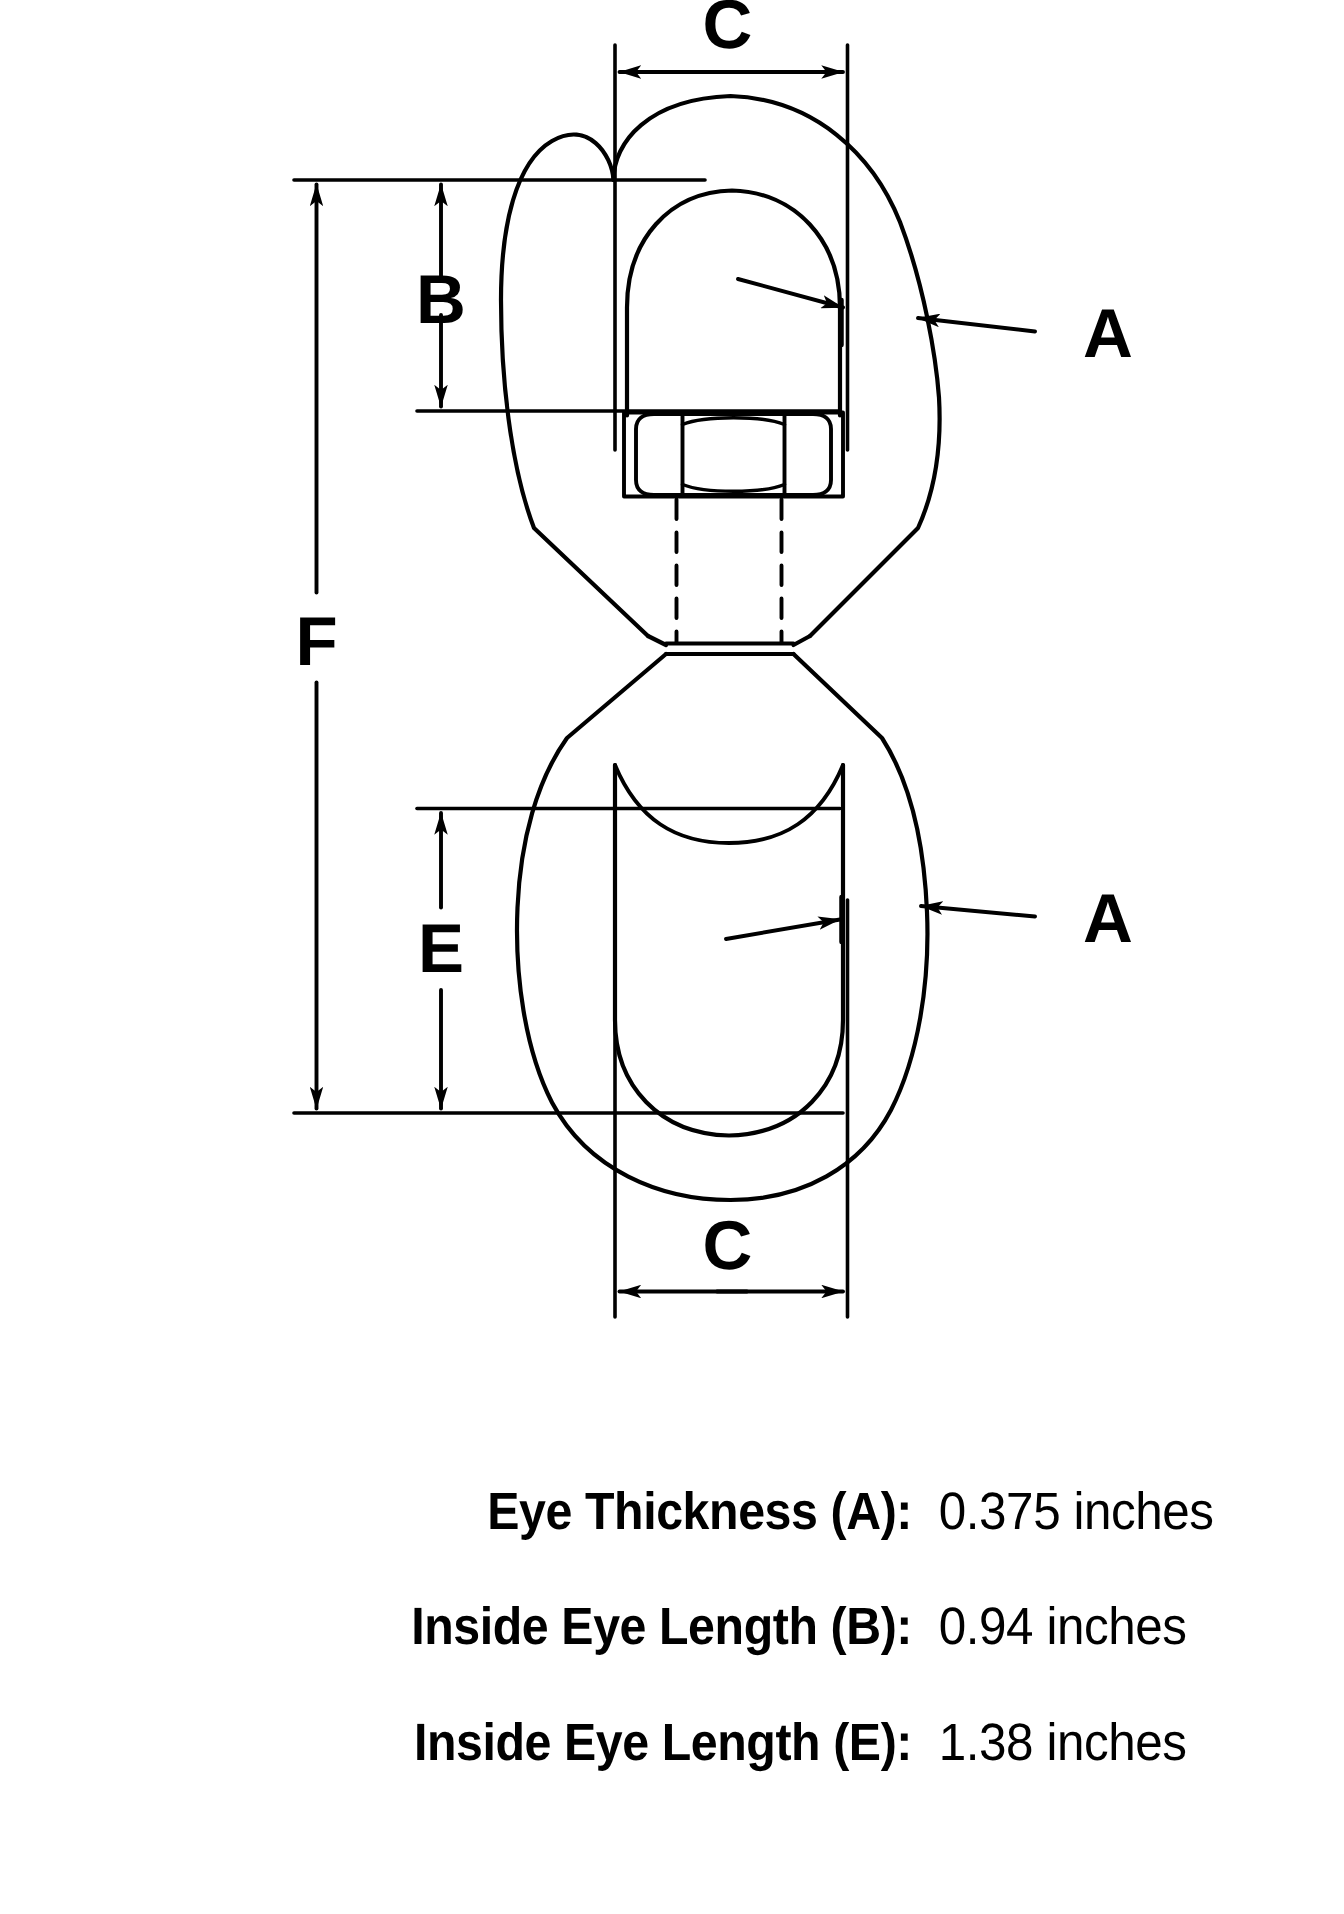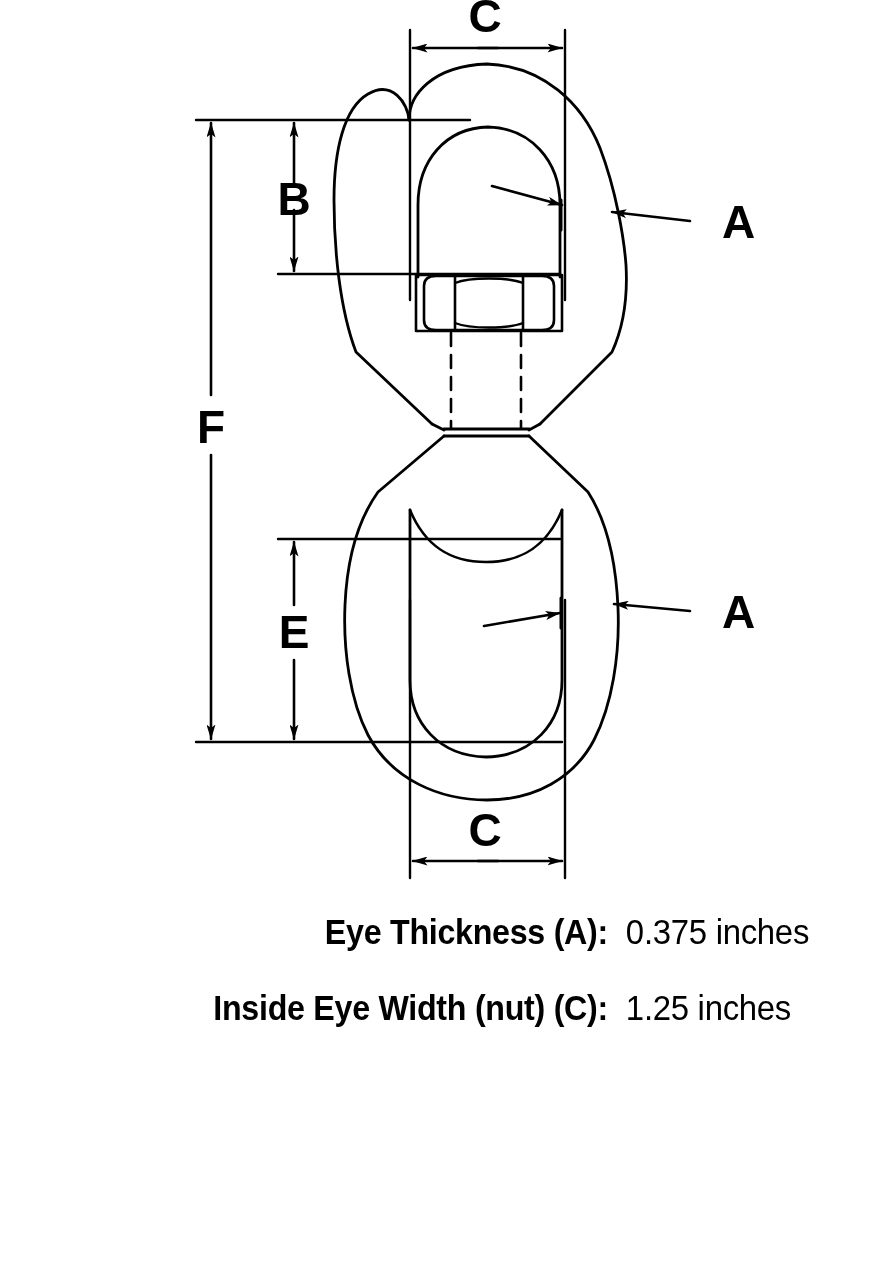--- a/index.html
+++ b/index.html
@@ -43,21 +43,21 @@
   }
   
   #spec-table {
     position: absolute;
     left: 0;
     top: 893px;
     width: 896px;
     height: 383px;
     display: flex;
     flex-direction: column;
-    justify-content: flex-start;
+    justify-content: center;
   }
   .spec-row {
     height: 76.6px;
     display: flex;
     flex-direction: row;
     align-items: center;
     white-space: nowrap;
   }
   .spec-label {
     flex: 0 0 608px;
@@ -257,23 +257,27 @@
     </svg>
   </div>
 
   <div id="spec-table">
 
     <div class="spec-row">
       <div class="spec-label">Eye Thickness (A):</div>
       <div class="spec-value">0.375 inches</div>
     </div>
 
-
     <div class="spec-row">
-      <div class="spec-label">Inside Eye Width (nut) (C):</div>
-      <div class="spec-value">1.25 inches</div>
+      <div class="spec-label">Inside Eye Length (B):</div>
+      <div class="spec-value">0.94 inches</div>
     </div>
 
 
+    <div class="spec-row">
+      <div class="spec-label">Inside Eye Length (E):</div>
+      <div class="spec-value">1.38 inches</div>
+    </div>
+
 
   </div>
 
 </div>
 
 </body></html>

